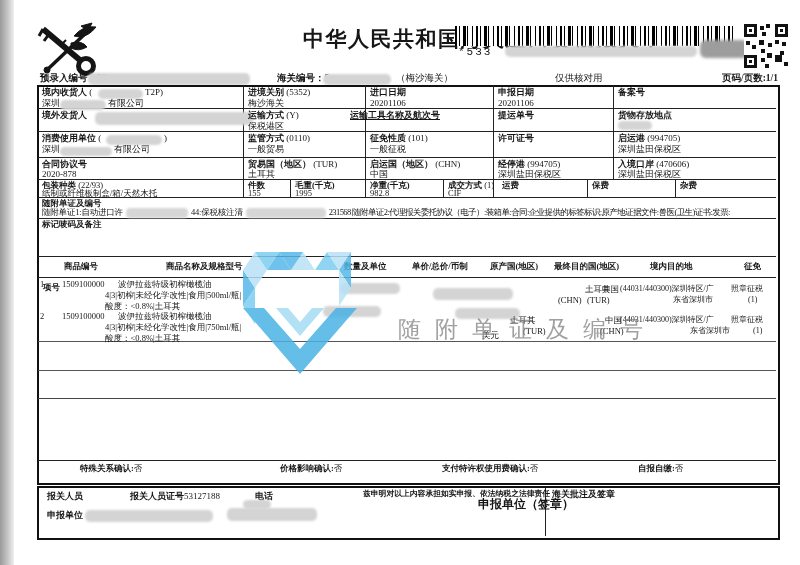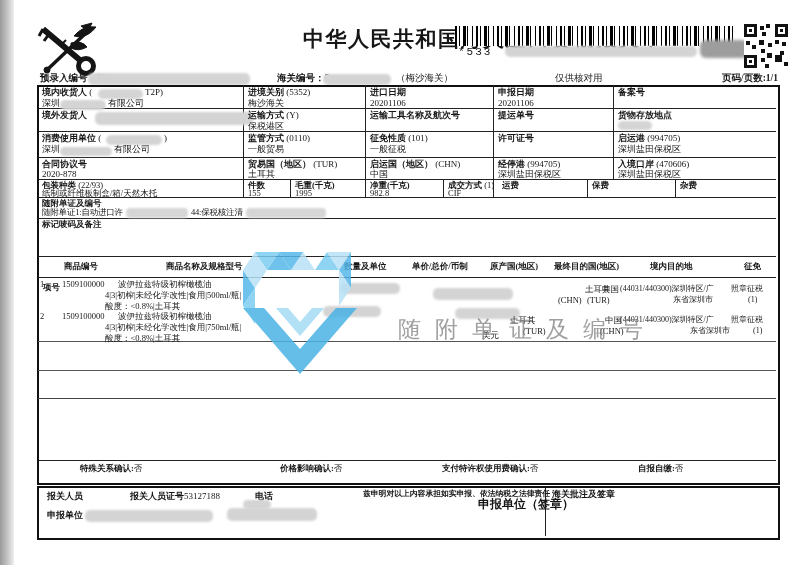--- a/index.html
+++ b/index.html
@@ -147,21 +147,21 @@
   <div class="s" style="left:498px;top:99px;">20201106</div>
   <div class="s b" style="left:618px;top:88px;">备案号</div>
 
   <div class="s b" style="left:42px;top:111px;">境外发货人</div>
   <div class="rd" style="left:95px;top:112px;width:158px;height:13px;"></div>
   <div class="s" style="left:248px;top:111px;">
     <span class="b">运输方式</span>
     <span>(Y)</span>
   </div>
   <div class="s" style="left:248px;top:122px;">保税港区</div>
-  <div class="s b" style="left:370px;top:111px;">运输工具名称及航次号</div>
+  <div class="s b" style="left:350px;top:111px;text-decoration:underline;">运输工具名称及航次号</div>
   <div class="s b" style="left:498px;top:111px;">提运单号</div>
   <div class="s b" style="left:618px;top:111px;">货物存放地点</div>
   <div class="rd" style="left:618px;top:121px;width:34px;height:9px;"></div>
 
   <div class="s" style="left:42px;top:134px;">
     <span class="b">消费使用单位</span>
     <span>(</span>
   </div>
   <div class="rd" style="left:106px;top:135px;width:56px;height:10px;"></div>
   <div class="s" style="left:164px;top:134px;">)</div>
@@ -227,20 +227,21 @@
   <div class="s f8 b" style="left:502px;top:181px;">运费</div>
   <div class="s f8 b" style="left:592px;top:181px;">保费</div>
   <div class="s f8 b" style="left:680px;top:181px;">杂费</div>
 
   <div class="s f8 b" style="left:42px;top:199px;">随附单证及编号</div>
   <div class="rowflex" style="left:42px;top:207px;">
     <span>随附单证1:自动进口许</span>
     <span class="blurspan" style="width:62px;"></span>
     <span>44:保税核注清</span>
     <span class="blurspan" style="width:80px;"></span>
+    <span style="letter-spacing:-0.6px;">231568 随附单证2:代理报关委托协议（电子）:装箱单:合同:企业提供的标签标识:原产地证据文件:兽医(卫生)证书:发票:</span>
   </div>
 
   <div class="s f8 b" style="left:42px;top:220px;">标记唛码及备注</div>
 
   <div class="s f8 b" style="left:43px;top:262px;margin-top:21px;">项号</div>
   <div class="s f8 b" style="left:64px;top:262px;">商品编号</div>
   <div class="s f8 b" style="left:166px;top:262px;">商品名称及规格型号</div>
   <div class="s f8 b" style="left:344px;top:262px;">数量及单位</div>
   <div class="s f8 b" style="left:412px;top:262px;">单价/总价/币制</div>
   <div class="s f8 b" style="left:490px;top:262px;">原产国(地区)</div>

